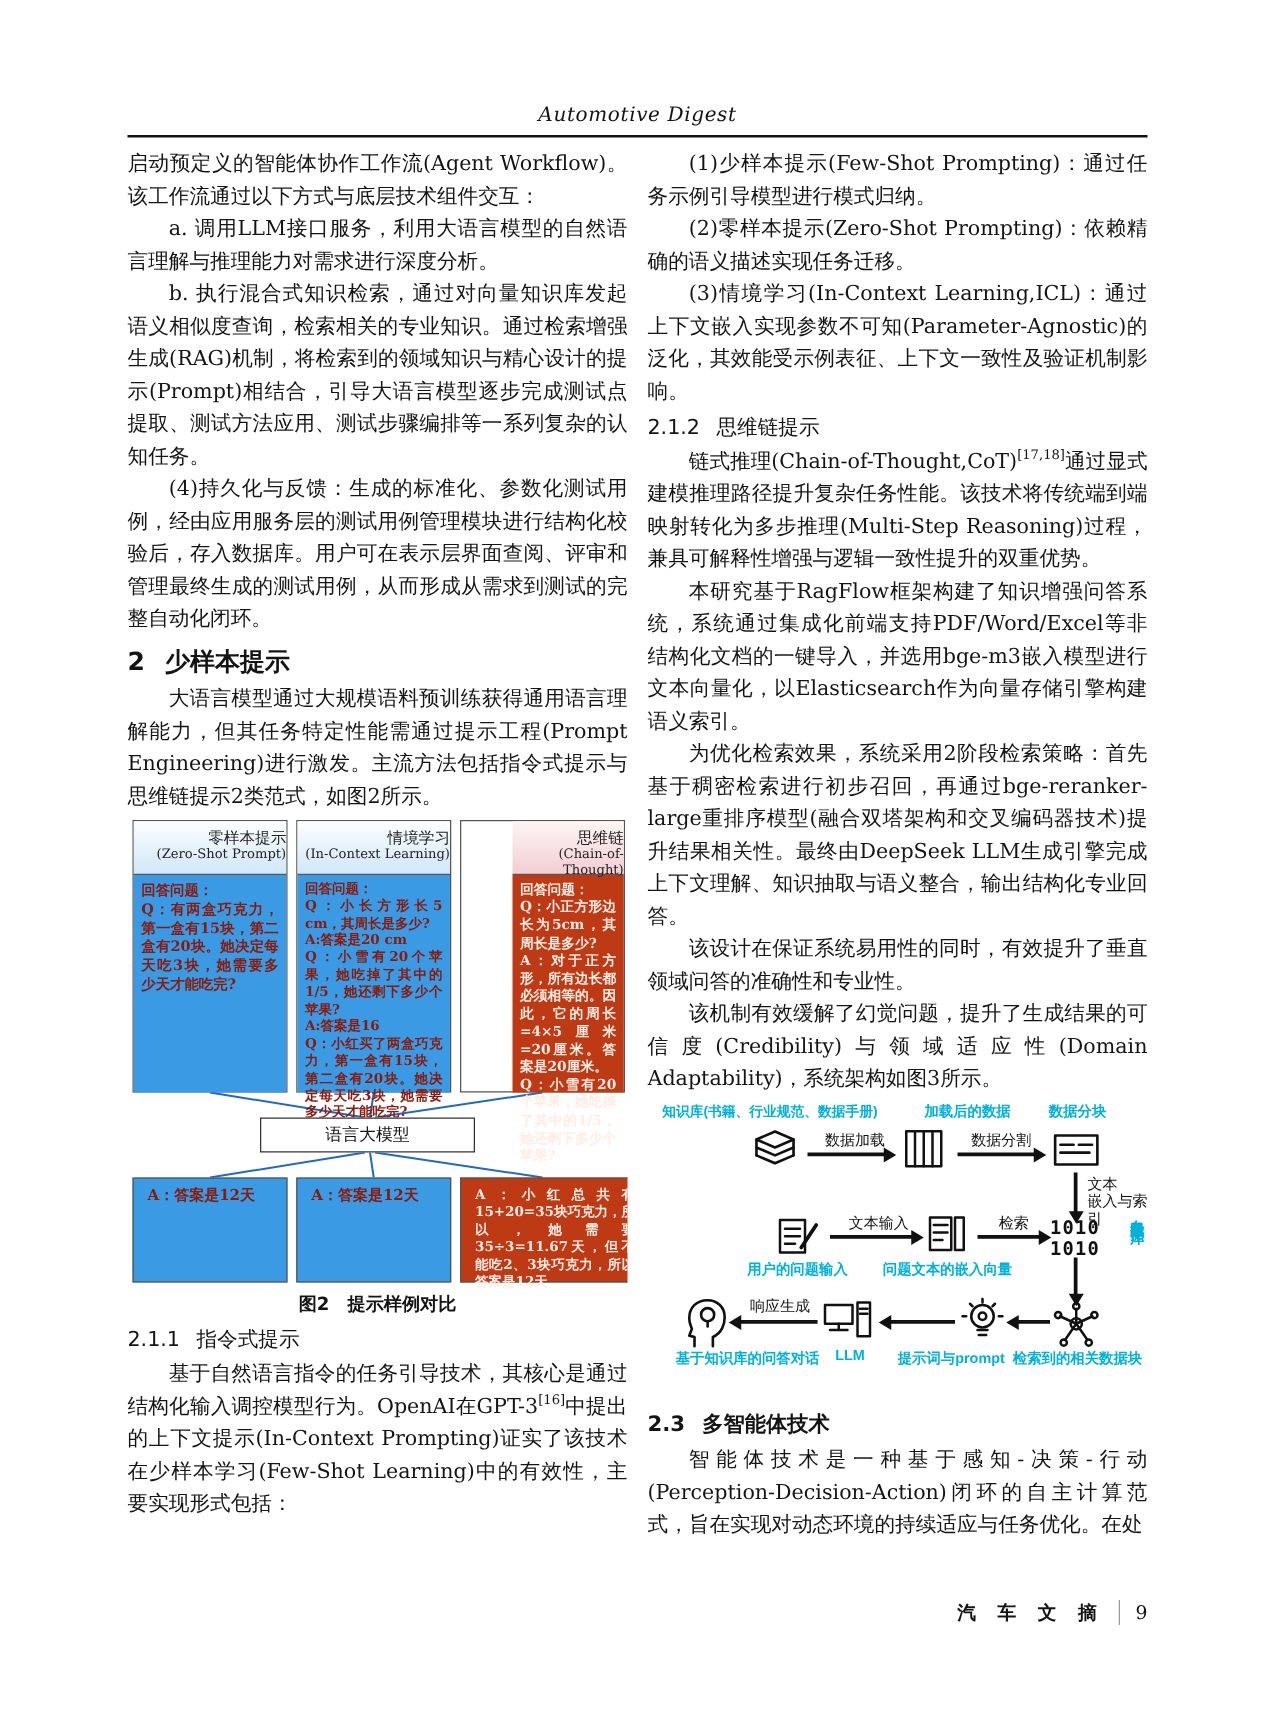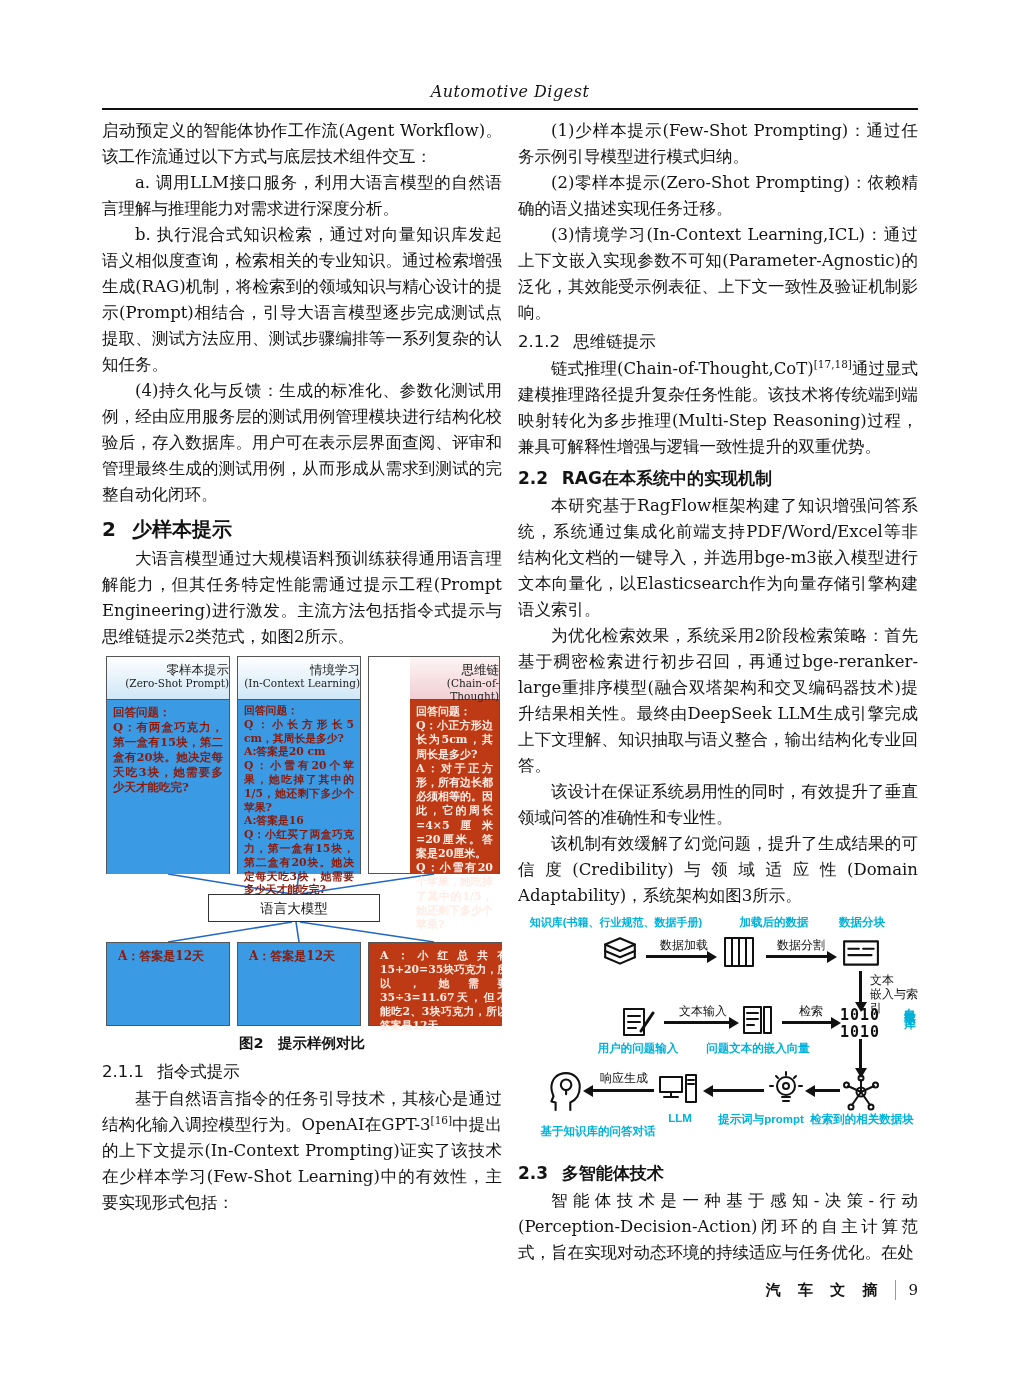--- a/index.html
+++ b/index.html
@@ -160,23 +160,20 @@
   <div class="col col-right">
     <p class="par">(1)少样本提示(Few-Shot Prompting)：通过任务示例引导模型进行模式归纳。</p>
     <p class="par">(2)零样本提示(Zero-Shot Prompting)：依赖精确的语义描述实现任务迁移。</p>
     <p class="par">(3)情境学习(In-Context Learning,ICL)：通过上下文嵌入实现参数不可知(Parameter-Agnostic)的泛化，其效能受示例表征、上下文一致性及验证机制影响。</p>
 
     <div class="h3">
       <span class="hnum">2.1.2</span><span>思维链提示</span>
     </div>
     <p class="par"><span>链式推理(Chain-of-Thought,CoT)</span><span class="ref">[17,18]</span><span>通过显式建模推理路径提升复杂任务性能。该技术将传统端到端映射转化为多步推理(Multi-Step Reasoning)过程，兼具可解释性增强与逻辑一致性提升的双重优势。</span></p>
 
-    <div class="h2">
-      <span class="hnum">2.2</span><span>RAG在本系统中的实现机制</span>
-    </div>
     <p class="par">本研究基于RagFlow框架构建了知识增强问答系统，系统通过集成化前端支持PDF/Word/Excel等非结构化文档的一键导入，并选用bge-m3嵌入模型进行文本向量化，以Elasticsearch作为向量存储引擎构建语义索引。</p>
     <p class="par">为优化检索效果，系统采用2阶段检索策略：首先基于稠密检索进行初步召回，再通过bge-reranker-large重排序模型(融合双塔架构和交叉编码器技术)提升结果相关性。最终由DeepSeek LLM生成引擎完成上下文理解、知识抽取与语义整合，输出结构化专业回答。</p>
     <p class="par">该设计在保证系统易用性的同时，有效提升了垂直领域问答的准确性和专业性。</p>
     <p class="par">该机制有效缓解了幻觉问题，提升了生成结果的可信度(Credibility)与领域适应性(Domain Adaptability)，系统架构如图3所示。</p>
 
     <div class="fig3">
 
       <div class="f3cy" style="left:98px;top:0;font-size:11px;">知识库(书籍、行业规范、数据手册)</div>
       <div class="f3cy" style="left:232px;top:0;margin-left:24px;">加载后的数据</div>
       <div class="f3cy" style="left:344px;top:0;">数据分块</div>
@@ -267,21 +264,21 @@
       </div>
       <div class="f3bk" style="left:106px;top:155px;">响应生成</div>
       <div class="ar h left" style="left:74px;top:174px;width:62px;"></div>
       <div class="f3icon" style="left:28px;top:155px;">
         <svg width="36" height="42" viewBox="0 0 34 40">
           <path class="icoline" d="M23 38 V31 C30 28 32 21 32 16 C32 8 26 3 19 3 C10 3 5 9 5 17 C5 21 7 24 7 25 L5 30 L9 31 V38"></path>
           <circle class="icoline" cx="19" cy="14" r="5"></circle>
           <path class="icoline" d="M19 19 V23"></path>
         </svg>
       </div>
-      <div class="f3cy" style="left:80px;top:209px;">基于知识库的问答对话</div>
+      <div class="f3cy" style="left:80px;top:197px;">基于知识库的问答对话</div>
       <div class="f3cy" style="left:162px;top:197px;">LLM</div>
       <div class="f3cy" style="left:243px;top:197px;">提示词与prompt</div>
       <div class="f3cy" style="left:344px;top:197px;">检索到的相关数据块</div>
 
     </div>
 
     <div class="h2">
       <span class="hnum">2.3</span><span>多智能体技术</span>
     </div>
     <p class="par">智能体技术是一种基于感知-决策-行动(Perception-Decision-Action)闭环的自主计算范式，旨在实现对动态环境的持续适应与任务优化。在处</p>

